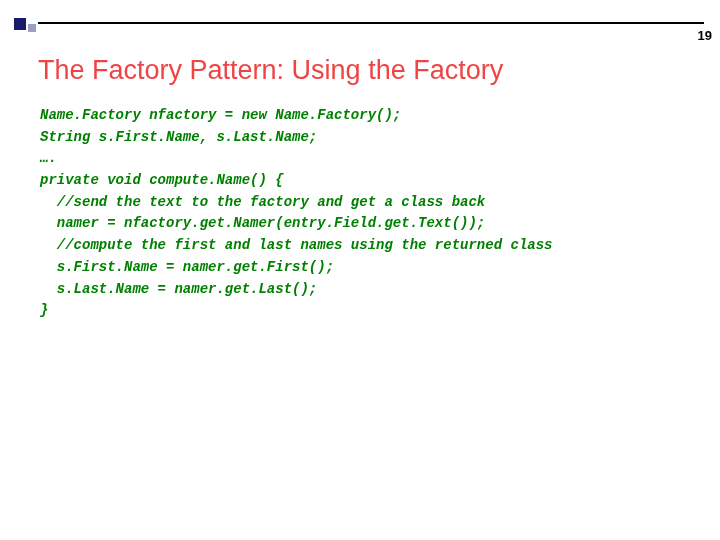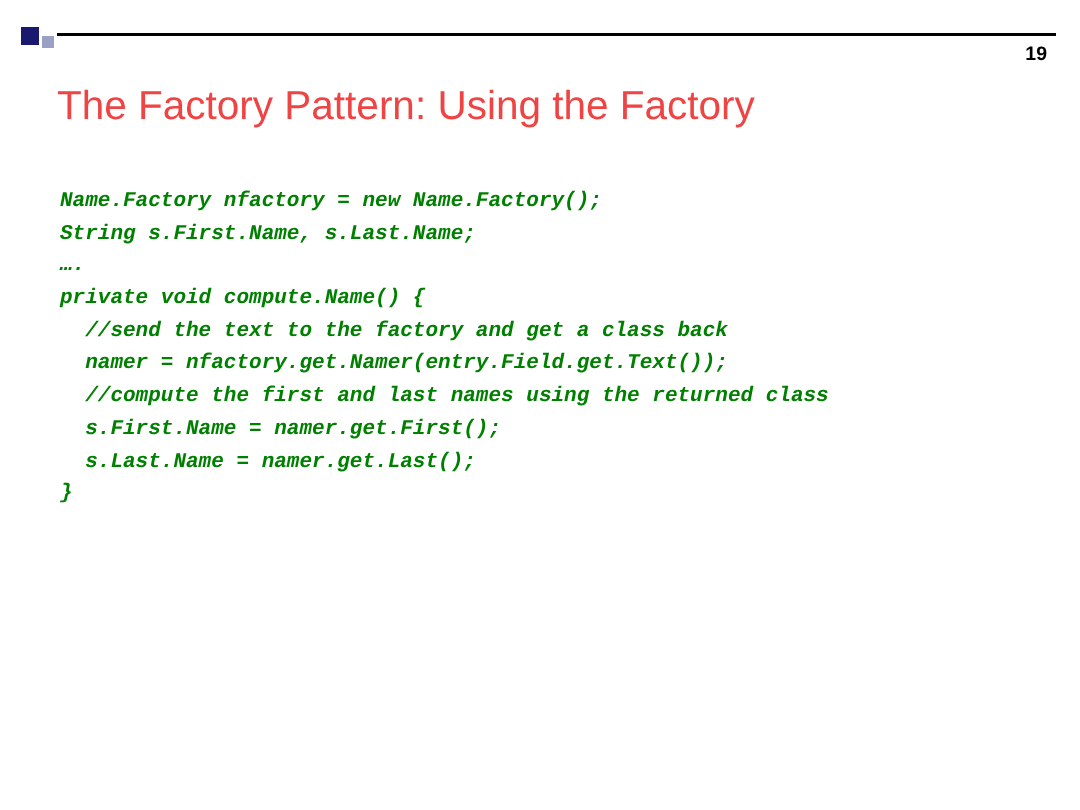--- a/index.html
+++ b/index.html
@@ -28,21 +28,21 @@
       position: absolute;
       top: 22px;
       left: 38px;
       right: 16px;
       height: 2px;
       background: #000;
     }
     .slide-number {
       position: absolute;
       top: 28px;
-      right: 22px;
+      right: 8px;
       font-size: 13px;
       font-weight: bold;
       color: #000;
     }
     .title {
       position: absolute;
       top: 55px;
       left: 38px;
       font-size: 27px;
       color: #ef4444;
@@ -53,21 +53,20 @@
       top: 105px;
       left: 40px;
       right: 40px;
       font-family: "Courier New", monospace;
       font-size: 14px;
       font-weight: bold;
       font-style: italic;
       color: #008000;
       line-height: 1.55;
       white-space: pre;
-      margin-top: 19px;
     }
   </style>
 </head>
 <body>
 
 <div class="deco-top">
   <div class="deco-square deco-sq1"></div>
   <div class="deco-square deco-sq2"></div>
 </div>
 <div class="deco-line"></div>

